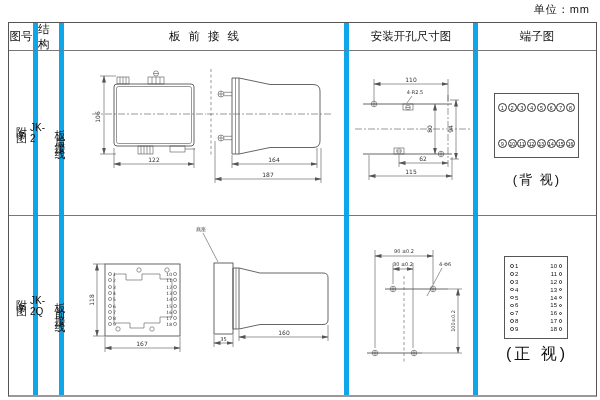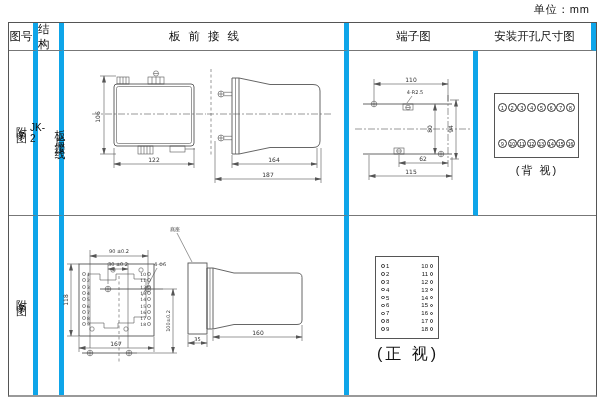--- a/index.html
+++ b/index.html
@@ -29,42 +29,42 @@
   .dash{stroke:#555;stroke-width:0.6;fill:none;stroke-dasharray:3 2.5;}
   .d6{font-size:6px;}
   .d5{font-size:5px;}
   .t45{font-size:4.5px;}
   
   .tb1{position:absolute;left:16px;top:42px;width:85px;height:65px;border:1px solid #555;
        display:flex;flex-direction:column;justify-content:space-between;padding:9px 3px;box-sizing:border-box;}
   .tb1-row{display:flex;justify-content:space-between;}
   .circ{width:9px;height:9px;border:1px solid #333;border-radius:50%;display:flex;
         align-items:center;justify-content:center;font-size:5px;color:#111;box-sizing:border-box;}
-  .cap1{position:absolute;left:0;top:112px;width:118px;text-align:center;font-size:11px;letter-spacing:2px;color:#111;}
+  .cap1{position:absolute;left:0;top:120px;width:118px;text-align:center;font-size:13px;letter-spacing:2px;color:#111;}
   
   .tb2{position:absolute;left:26px;top:40px;width:64px;height:83px;border:1px solid #555;
        display:flex;justify-content:space-between;padding:6px 5px;box-sizing:border-box;}
   .tb2-col{display:flex;flex-direction:column;justify-content:space-between;}
   .tb2-col.right{align-items:flex-end;}
   .tentry{display:flex;align-items:center;gap:1.5px;font-size:6px;color:#111;line-height:1;}
   .dot{width:3.5px;height:3.5px;border:0.8px solid #333;border-radius:50%;box-sizing:border-box;}
   .cap2{position:absolute;left:0;top:128px;width:118px;text-align:center;font-size:16px;letter-spacing:3px;color:#111;}
 </style>
 </head>
 <body>
 
 <div class="unit">单位：mm</div>
 
 <div class="spec-table">
 
   <div class="cell hcell">图号</div>
   <div class="cell hcell">结构</div>
   <div class="cell hcell sp-wide">板前接线</div>
+  <div class="cell hcell">安装开孔尺寸图</div>
   <div class="cell hcell last-col">端子图</div>
-  <div class="cell hcell">安装开孔尺寸图</div>
 
   <div class="cell cell-fig">
     <span class="vtext">附图7</span>
   </div>
   <div class="cell cell-struct">
     <span class="model">JK-2</span>
     <span class="vtext">板后接线</span>
   </div>
 
   <div class="cell">
@@ -199,20 +199,24 @@
         <span class="circ">14</span>
         <span class="circ">15</span>
         <span class="circ">16</span>
       </div>
     </div>
     <div class="cap1">(背 视)</div>
   </div>
 
   <div class="cell last-row cell-fig">
     <span class="vtext">附图7</span>
+  </div>
+  <div class="cell last-row cell-struct">
+    <span class="model">JK-2Q</span>
+    <span class="vtext">板前接线</span>
   </div>
 
   <div class="cell last-row">
     <svg width="285" height="179" viewBox="0 0 285 179">
       <defs>
         <marker id="m3" markerWidth="8" markerHeight="6" refX="6.5" refY="2" orient="auto-start-reverse" markerUnits="userSpaceOnUse">
           <path d="M0,0 L7,2 L0,4 Z" fill="#555"></path>
         </marker>
       </defs>
 

